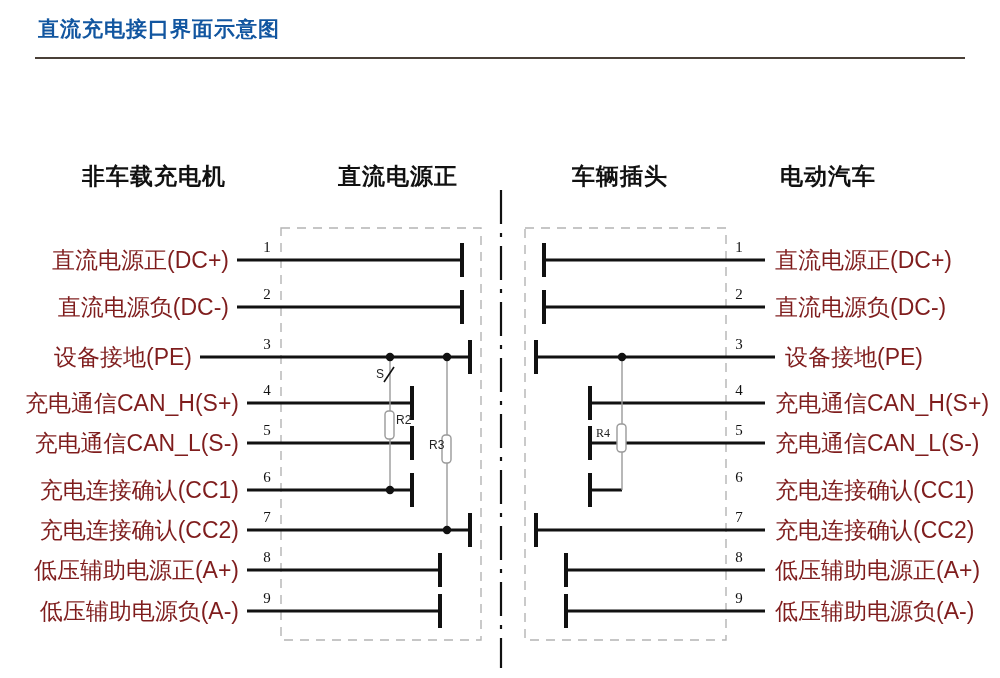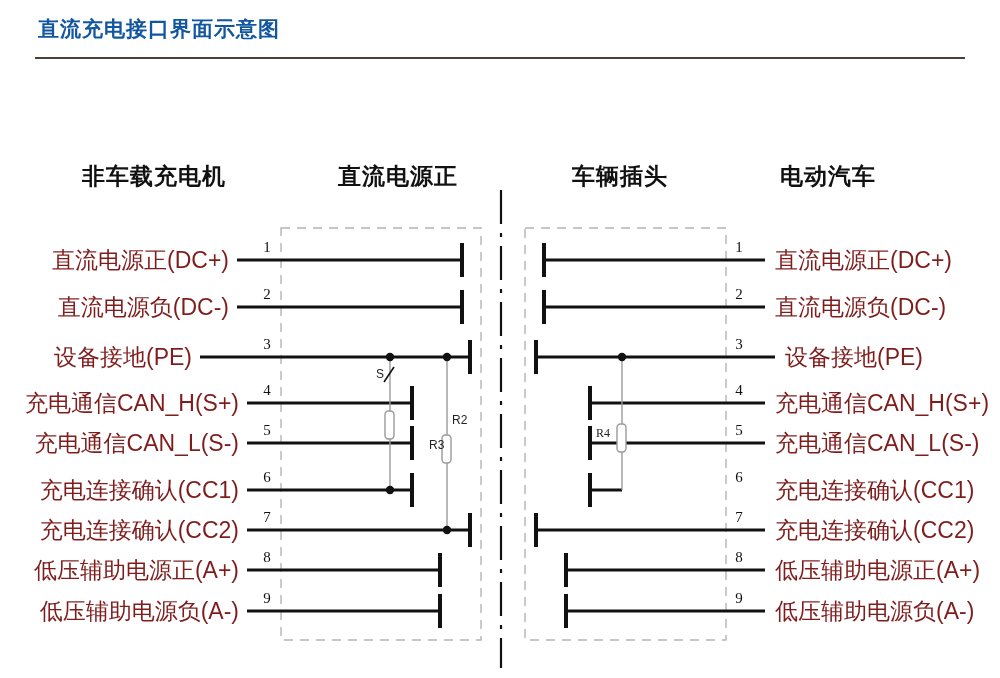--- a/index.html
+++ b/index.html
@@ -169,15 +169,15 @@
 <div class="pin-label" style="left:775px;top:307px;">直流电源负(DC-)</div>
 <div class="pin-label" style="left:785px;top:357px;">设备接地(PE)</div>
 <div class="pin-label" style="left:775px;top:403px;">充电通信CAN_H(S+)</div>
 <div class="pin-label" style="left:775px;top:443px;">充电通信CAN_L(S-)</div>
 <div class="pin-label" style="left:775px;top:490px;">充电连接确认(CC1)</div>
 <div class="pin-label" style="left:775px;top:530px;">充电连接确认(CC2)</div>
 <div class="pin-label" style="left:775px;top:570px;">低压辅助电源正(A+)</div>
 <div class="pin-label" style="left:775px;top:611px;">低压辅助电源负(A-)</div>
 
 <div class="comp-label" style="left:376px;top:367px;">S</div>
-<div class="comp-label" style="left:416px;top:413px;padding-left:36px;">R2</div>
+<div class="comp-label" style="left:396px;top:413px;">R2</div>
 <div class="comp-label" style="left:429px;top:438px;">R3</div>
 <div class="comp-label" style="left:596px;top:426px;font-family:Liberation Serif, serif;">R4</div>
 
 </body></html>

